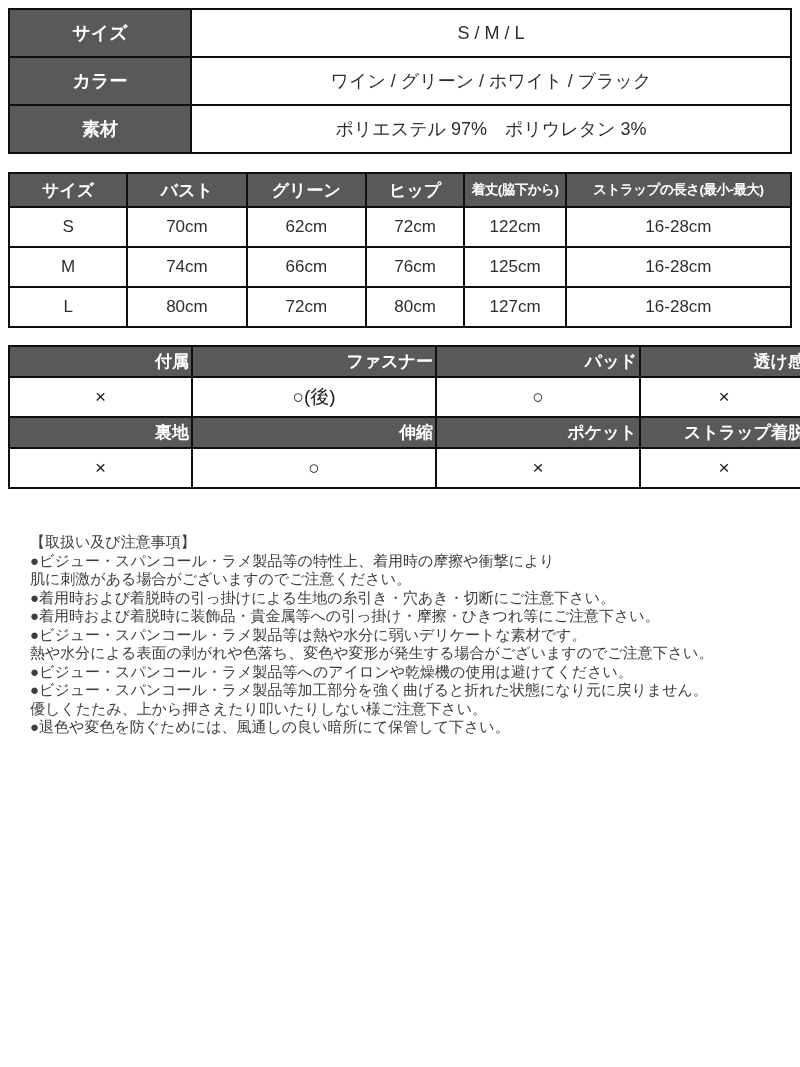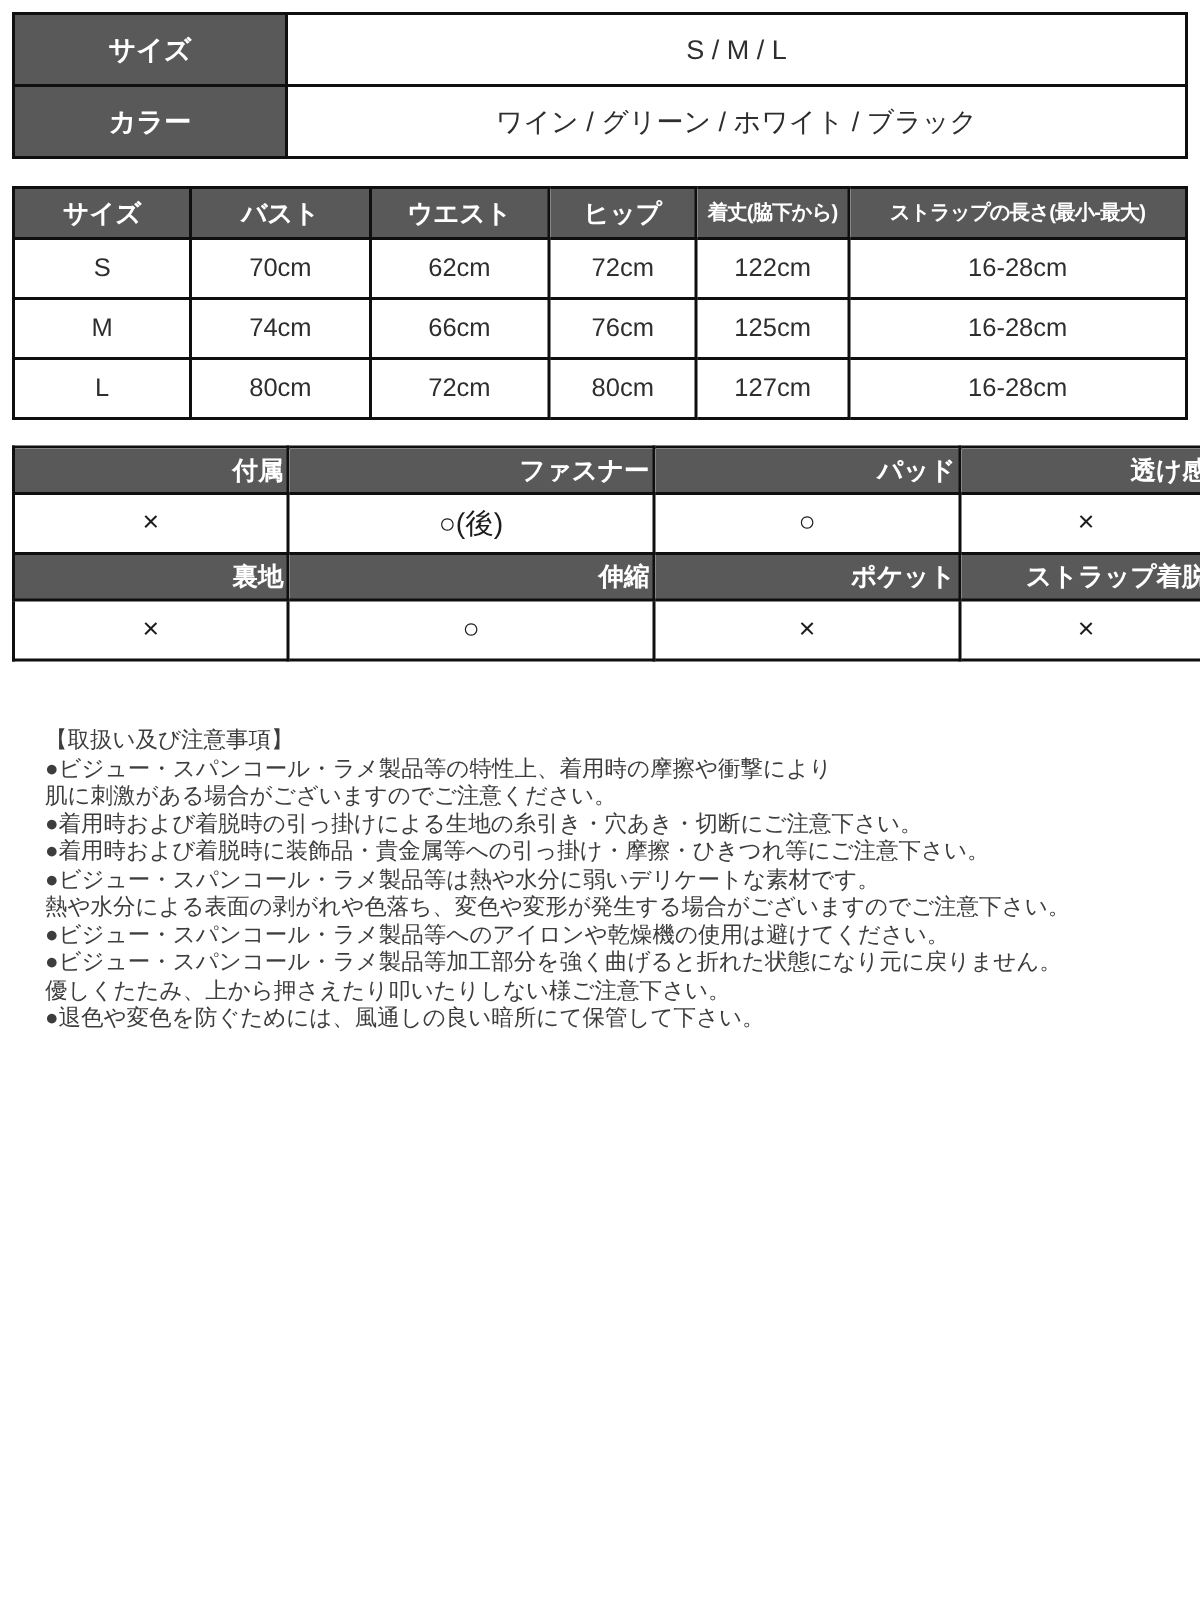--- a/index.html
+++ b/index.html
@@ -82,29 +82,33 @@
   <table class="info-table">
     <tbody>
         <tr>
       <th>サイズ</th>
       <td>S / M / L</td>
     </tr>
     <tr>
       <th>カラー</th>
       <td>ワイン / グリーン / ホワイト / ブラック</td>
     </tr>
+    <tr>
+      <th>素材</th>
+      <td>ポリエステル 97%　ポリウレタン 3%</td>
+    </tr>
   </tbody>
     </table>
 
   <table class="meas-table">
     <tbody>
         <tr class="head">
       <th class="col-1">サイズ</th>
       <th class="col-2">バスト</th>
-      <th class="col-3">ウエスト</th>
+      <th class="col-3">グリーン</th>
       <th class="col-4">ヒップ</th>
       <th class="col-5 small">着丈(脇下から)</th>
       <th class="col-6 small">ストラップの長さ(最小-最大)</th>
     </tr>
     <tr class="data">
       <td>S</td>
       <td>70cm</td>
       <td>62cm</td>
       <td>72cm</td>
       <td>122cm</td>

